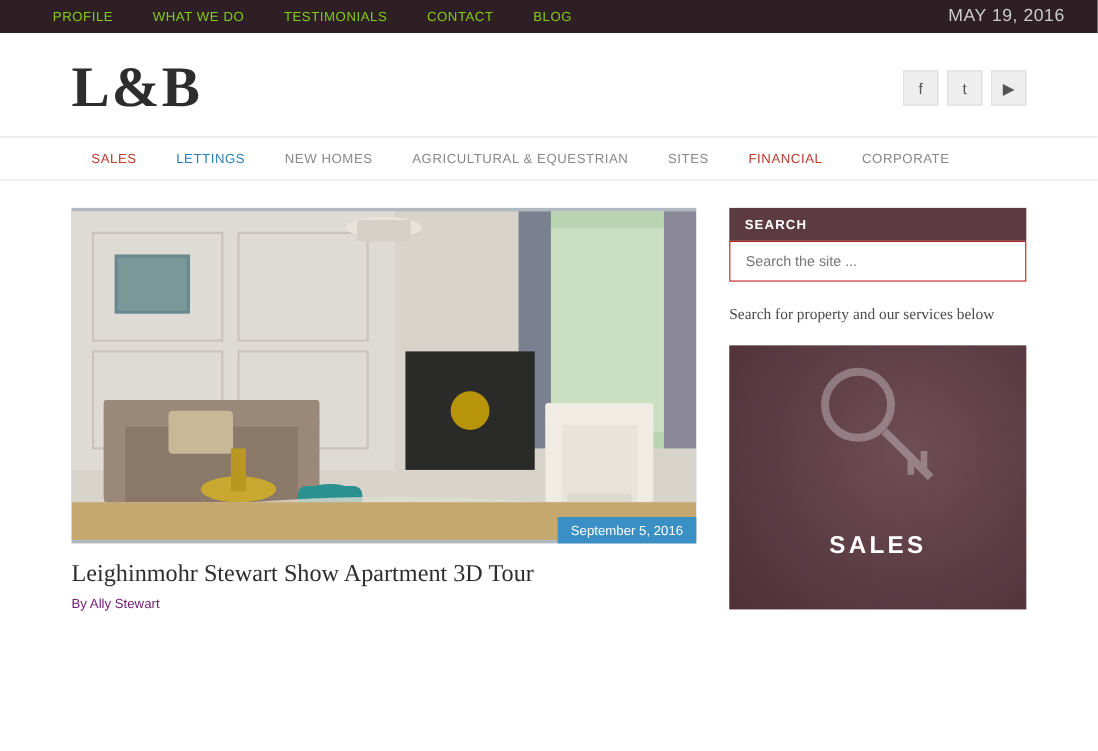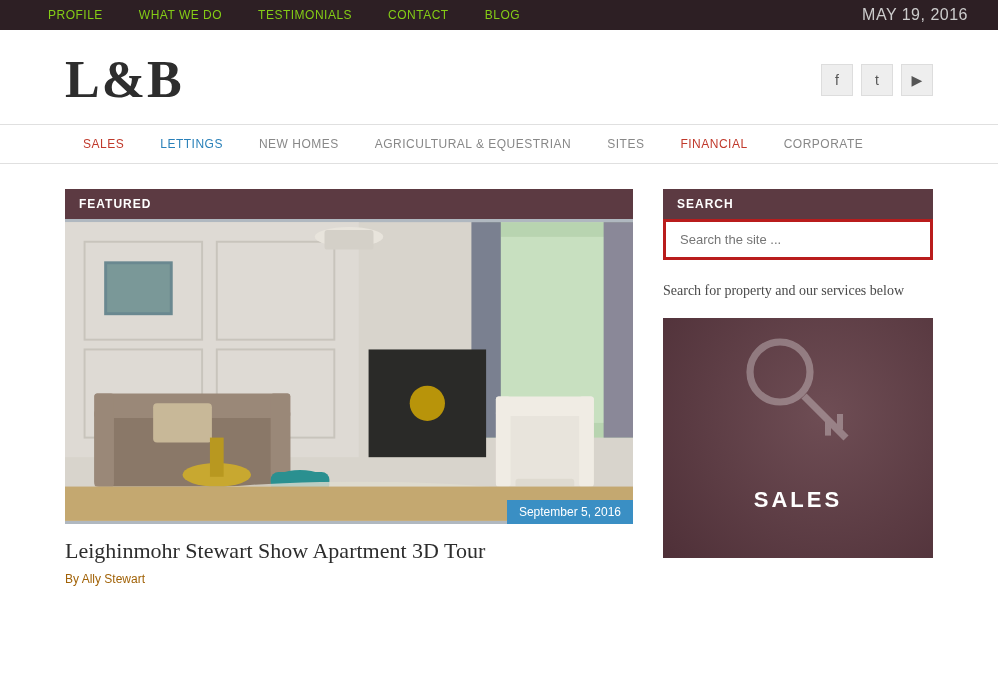--- a/index.html
+++ b/index.html
@@ -138,35 +138,35 @@
       margin-top: 14px;
       margin-bottom: 8px;
       font-family: Georgia, serif;
       font-weight: normal;
     }
     .article-author {
       font-size: 12px;
       color: #888;
     }
     .article-author span {
-      color: #a16207;
+      color: #701a75;
     }
 
     
     .right-col {
       width: 270px;
       flex-shrink: 0;
     }
 
     .search-box-wrap {
       margin-bottom: 20px;
     }
     .search-input {
       width: 100%;
-      border: 3px solid #b91c1c;
+      border: 1px solid #b91c1c;
       padding: 10px 14px;
       font-size: 13px;
       color: #aaa;
       outline: none;
     }
     .search-text {
       font-size: 14px;
       color: #4a4a4a;
       line-height: 1.6;
       margin: 18px 0 16px 0;
@@ -241,21 +241,20 @@
     <a href="#">AGRICULTURAL &amp; EQUESTRIAN</a>
     <a href="#">SITES</a>
     <a href="#" class="red">FINANCIAL</a>
     <a href="#">CORPORATE</a>
   </nav>
 </div>
 
 <div class="main-content">
 
   <div class="left-col">
-    <div class="section-header">FEATURED</div>
     <div class="featured-image-wrap">
       <div class="featured-image">
         
         <svg width="100%" height="100%" viewBox="0 0 580 305" xmlns="http://www.w3.org/2000/svg">
 
           <rect width="580" height="305" fill="#d8d4cc"></rect>
 
           <rect x="0" y="0" width="300" height="240" fill="#dedad4"></rect>
 
           <rect x="20" y="20" width="120" height="100" fill="none" stroke="#c8c4bc" stroke-width="2"></rect>

